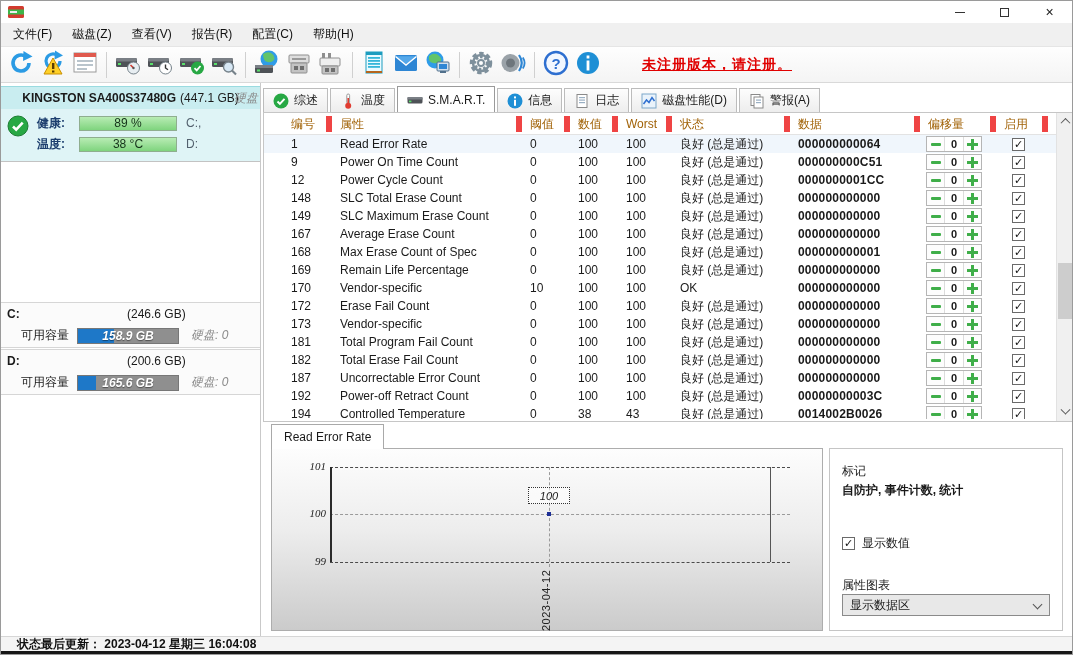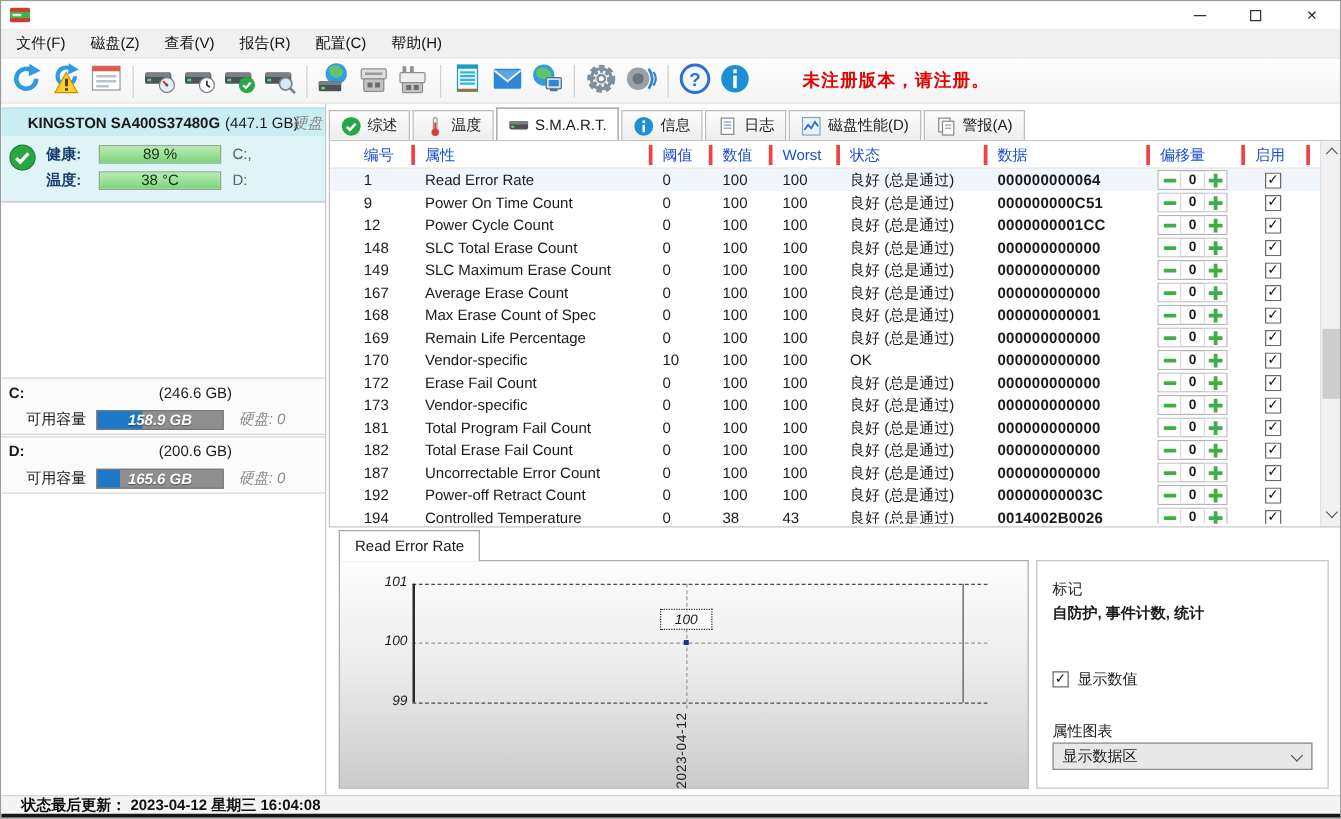--- a/index.html
+++ b/index.html
@@ -15,21 +15,21 @@
   .wc-max{width:9px;height:9px;border:1px solid #333;}
   .wc-close{font-size:14px;line-height:1;}
   
   #menubar{position:absolute;left:0;top:22px;width:100%;height:24px;background:#f0f0f0;display:flex;align-items:center;padding-left:2px;border-bottom:1px solid #e5e5e5;}
   .menu-item{padding:0 10px;height:100%;display:flex;align-items:center;color:#111;}
   
   #toolbar{position:absolute;left:0;top:46px;width:100%;height:36px;background:linear-gradient(#fefefe,#f4f4f4);display:flex;align-items:center;padding-left:4px;border-bottom:1px solid #d9d9d9;}
   .tool-btn{width:30px;height:30px;display:flex;align-items:center;justify-content:center;margin:0 1px;}
   .tool-btn svg{width:26px;height:26px;}
   .tool-sep{width:1px;height:26px;background:#d0d0d0;margin:0 5px;}
-  #register-link{margin-left:38px;color:#e00000;font-weight:bold;font-size:14px;letter-spacing:1px;white-space:nowrap;}
+  #register-link{margin-left:38px;color:#e00000;font-weight:bold;font-size:14px;text-decoration:underline;letter-spacing:1px;white-space:nowrap;}
   
   #main{position:absolute;left:0;top:82px;width:100%;height:553px;background:#fff;}
   #sidebar{position:absolute;left:0;top:0;width:260px;height:100%;border-right:1px solid #c9c9c9;background:#fff;}
   
   #disk-panel{position:absolute;left:0;top:3px;width:100%;height:76px;background:#dff4f6;border-top:1px solid #9adbe0;border-bottom:1px solid #c3c3c3;}
   #disk-panel-header{height:22px;background:#c9edf0;display:flex;align-items:center;justify-content:center;position:relative;}
   #disk-name{font-weight:bold;}
   #disk-size{margin-left:4px;}
   #disk-col-header{position:absolute;right:2px;font-style:italic;color:#8a8a8a;}
   #health-check-icon{position:absolute;left:6px;top:28px;width:22px;height:22px;}
@@ -51,21 +51,21 @@
   
   #content{position:absolute;left:262px;top:0;width:811px;height:100%;}
   #tabbar{position:absolute;left:0;top:3px;height:26px;display:flex;align-items:flex-end;}
   .tab{height:24px;display:flex;align-items:center;padding:0 9px;border:1px solid #bcbcbc;border-bottom:none;background:linear-gradient(#fdfdfd,#ededed);margin-right:2px;white-space:nowrap;}
   .tab.active{height:26px;background:#fff;border-color:#9a9a9a;position:relative;z-index:2;}
   .tab-icon{width:16px;height:16px;margin-right:5px;display:inline-flex;}
   .tab-icon svg{width:16px;height:16px;}
   
   #table-wrap{position:absolute;left:0;top:29px;width:811px;height:310px;border:1px solid #c6c6c6;background:#fff;overflow:hidden;}
   #thead{display:grid;grid-template-columns:68px 190px 48px 48px 54px 118px 130px 76px 52px;height:22px;align-items:center;border-bottom:1px solid #e3e3e3;background:#fff;}
-  .hcell{padding-left:8px;color:#1d4ed8;border-right:3px solid #ef4444;height:16px;line-height:16px;white-space:nowrap;}
+  .hcell{padding-left:8px;color:#a16207;border-right:6px solid #ef4444;height:16px;line-height:16px;white-space:nowrap;}
   .hcell:first-child{padding-left:27px;}
   #tbody{height:284px;overflow:hidden;}
   .trow{display:grid;grid-template-columns:68px 190px 48px 48px 54px 118px 130px 76px 52px;height:18px;align-items:center;}
   .trow.sel{background:#f0f6fc;}
   .tcell{padding-left:8px;white-space:nowrap;overflow:hidden;}
   .c-id{padding-left:27px;}
   .c-data{font-weight:bold;letter-spacing:.2px;}
   .stepper{display:flex;margin-left:6px;border:1px solid #b5b5b5;background:#fff;width:56px;height:16px;}
   .step-btn{width:18px;display:flex;align-items:center;justify-content:center;border-right:1px solid #dcdcdc;background:#fdfdfd;}
   .step-btn:last-child{border-right:none;border-left:1px solid #dcdcdc;}
@@ -84,21 +84,21 @@
   .chev-down{transform:rotate(-135deg) translate(2px,2px);}
   #sb-thumb{position:absolute;left:1px;top:150px;width:15px;height:56px;background:#cdcdcd;}
   
   #chart-tab{position:absolute;left:8px;top:341px;height:25px;padding:0 12px;display:flex;align-items:center;background:#fff;border:1px solid #a9a9a9;border-bottom:none;z-index:2;}
   #chart-card{position:absolute;left:8px;top:365px;width:552px;height:183px;border:1px solid #adadad;background:linear-gradient(180deg,#fdfdfd 0%,#ededed 45%,#cbcbcb 100%);}
   .dash-h{position:absolute;left:58px;width:460px;border-top:1px dashed #4a4a4a;}
   .dash-h.mid{border-top:1px dashed #9a9a9a;}
   #axis-left{position:absolute;left:58px;top:18px;height:95px;border-left:2px solid #2a2a2a;}
   #axis-right{position:absolute;left:498px;top:18px;height:95px;border-left:1px solid #555;}
   .vdash{position:absolute;left:277px;top:18px;height:100px;border-left:1px dashed #9a9a9a;}
-  .ylab{position:absolute;left:18px;width:36px;text-align:right;font-style:italic;font-size:11px;color:#222;}
+  .ylab{position:absolute;left:18px;width:36px;text-align:right;font-style:italic;font-size:11px;color:#222;font-family:Liberation Serif, serif;}
   #pt{position:absolute;left:275px;top:63px;width:4px;height:4px;background:#1d2f96;}
   #pt-label{position:absolute;left:256px;top:38px;width:42px;height:17px;border:1px dotted #333;background:rgba(255,255,255,.55);display:flex;align-items:center;justify-content:center;font-style:italic;font-size:11px;}
   #xdate{position:absolute;left:268px;top:118px;height:64px;writing-mode:vertical-rl;transform:rotate(180deg);font-size:11px;color:#222;letter-spacing:.5px;}
   
   #opts{position:absolute;left:566px;top:365px;width:234px;height:183px;border:1px solid #c5c5c5;background:#fff;padding:14px 12px 0 12px;}
   #legend-title{color:#222;}
   #legend-desc{font-weight:bold;margin-top:2px;}
   #show-values-row{position:absolute;left:12px;top:86px;display:flex;align-items:center;}
   #show-values-row .cb{margin-left:0;margin-right:7px;}
   #attr-chart-label{position:absolute;left:12px;top:128px;}

